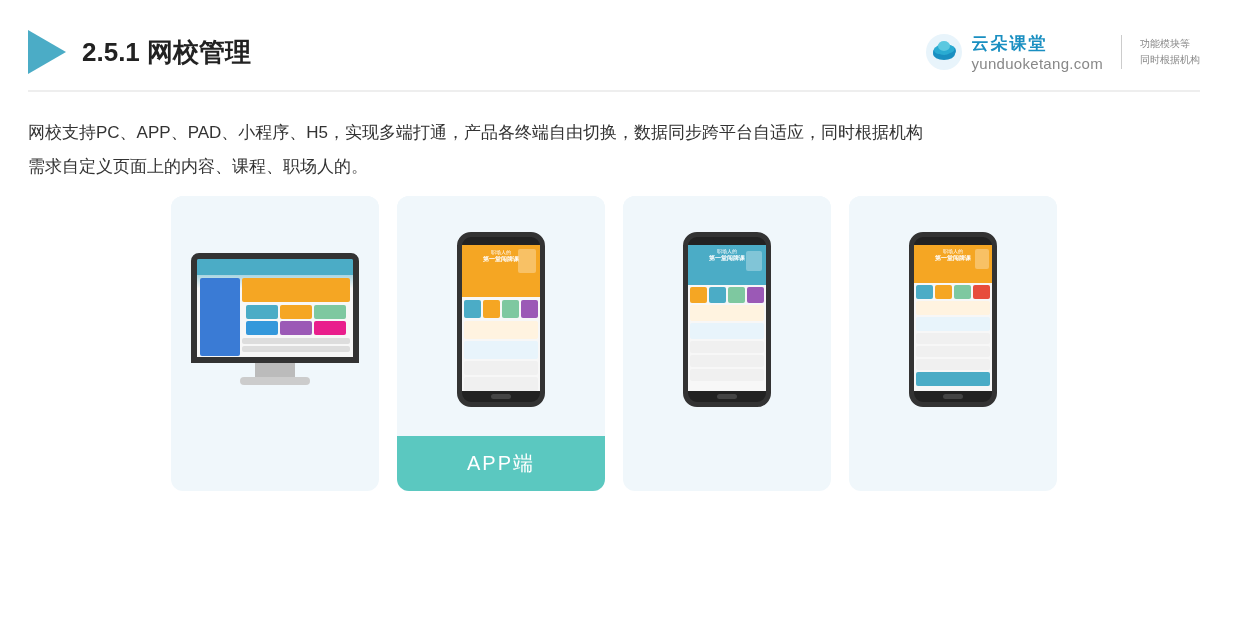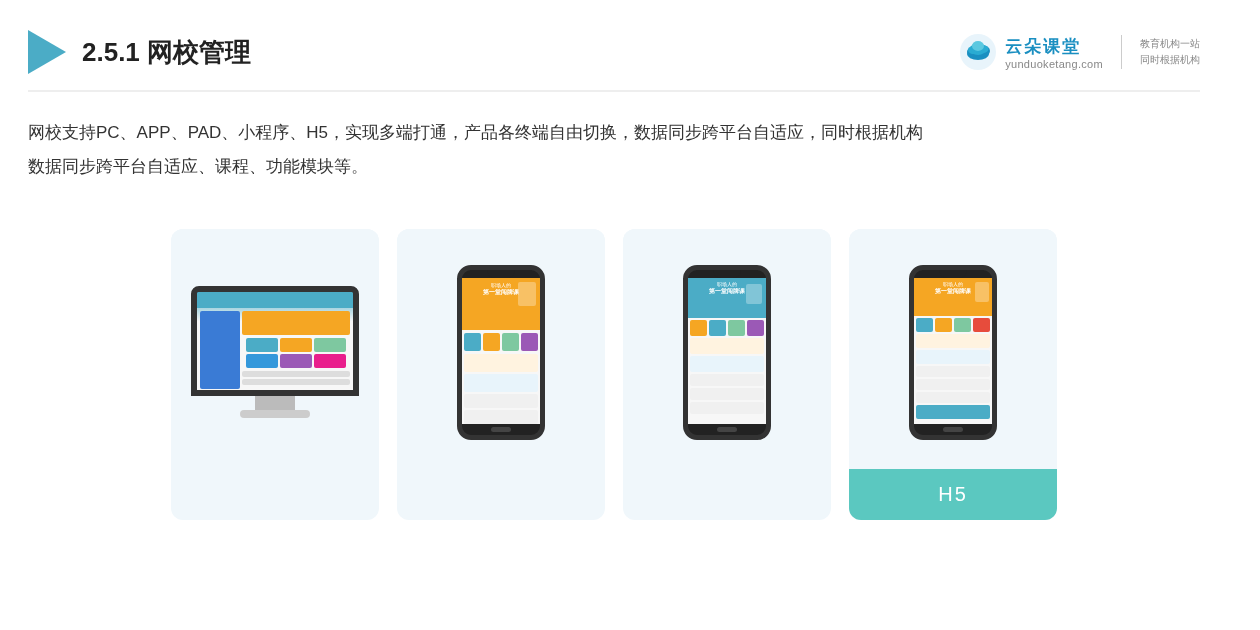--- a/index.html
+++ b/index.html
@@ -46,21 +46,21 @@
     }
     .header-title span {
       font-weight: 700;
     }
 
     
     .description {
       font-size: 17px;
       color: #333;
       line-height: 2;
-      margin-bottom: 45px;
+      margin-bottom: 12px;
     }
 
     
     .cards-row {
       display: flex;
       gap: 18px;
       justify-content: center;
       margin-top: 10px;
     }
     .card {
@@ -247,21 +247,21 @@
       display: flex;
       flex-direction: column;
     }
     .brand-main-text {
       font-size: 17px;
       color: #1a8fc1;
       font-weight: 700;
       letter-spacing: 2px;
     }
     .brand-sub-text {
-      font-size: 11px;
+      font-size: 15px;
       color: #888;
       letter-spacing: 0.3px;
     }
     .divider-line {
       width: 1px;
       height: 34px;
       background: #ccc;
       margin: 0 10px;
     }
     .brand-slogan {
@@ -293,29 +293,29 @@
         <ellipse cx="14" cy="17" rx="5" ry="4" fill="#2aabd2"></ellipse>
         <ellipse cx="24" cy="16" rx="5.5" ry="4" fill="#2aabd2"></ellipse>
         <ellipse cx="19" cy="13" rx="6" ry="5" fill="#5bc8e0"></ellipse>
       </svg>
       <div class="brand-text-block">
         <span class="brand-main-text">云朵课堂</span>
         <span class="brand-sub-text">yunduoketang.com</span>
       </div>
       <div class="divider-line"></div>
       <div class="brand-slogan">
-        <span>教育机构一站</span><br>
+        <span>功能模块等</span><br>
         <span>同时根据机构</span>
       </div>
     </div>
   </div>
 
   <div class="description">
     <div>网校支持PC、APP、PAD、小程序、H5，实现多端打通，产品各终端自由切换，数据同步跨平台自适应，同时根据机构</div>
-    <div>数据同步跨平台自适应、课程、功能模块等。</div>
+    <div>需求自定义页面上的内容、课程、职场人的。</div>
   </div>
 
   <div class="cards-row">
 
     <div class="card">
       <div class="card-image-area">
         <div class="pc-monitor">
           <div class="monitor-body">
             <div class="monitor-screen screen-content">
               <div class="screen-bar teal" style="height:16px;margin:0;border-radius:0;"></div>
@@ -362,20 +362,21 @@
               </div>
               <div style="margin:2px;background:#fff3e0;height:18px;border-radius:2px;"></div>
               <div style="margin:2px;background:#e8f4fb;height:18px;border-radius:2px;"></div>
               <div style="margin:2px;background:#f0f0f0;height:14px;border-radius:2px;"></div>
               <div style="margin:2px;background:#f0f0f0;height:14px;border-radius:2px;"></div>
             </div>
             <div class="phone-home"></div>
           </div>
         </div>
       </div>
+      <div class="card-label">APP端</div>
     </div>
 
 
     <div class="card">
       <div class="card-image-area">
         <div class="phone-mockup">
           <div class="phone-body">
             <div class="phone-notch"></div>
             <div class="phone-screen screen-content">
               <div style="background:#4bacc6;height:40px;position:relative;overflow:hidden;">
@@ -422,17 +423,16 @@
               <div style="margin:2px;background:#e8f4fb;height:14px;border-radius:2px;"></div>
               <div style="margin:2px;background:#f0f0f0;height:11px;border-radius:2px;"></div>
               <div style="margin:2px;background:#f0f0f0;height:11px;border-radius:2px;"></div>
               <div style="margin:2px;background:#f0f0f0;height:11px;border-radius:2px;"></div>
               <div style="margin:2px;background:#4bacc6;height:14px;border-radius:2px;"></div>
             </div>
             <div class="phone-home"></div>
           </div>
         </div>
       </div>
-      <div class="card-label">H5</div>
     </div>
 
   </div>
 </div>
 
 </body></html>

